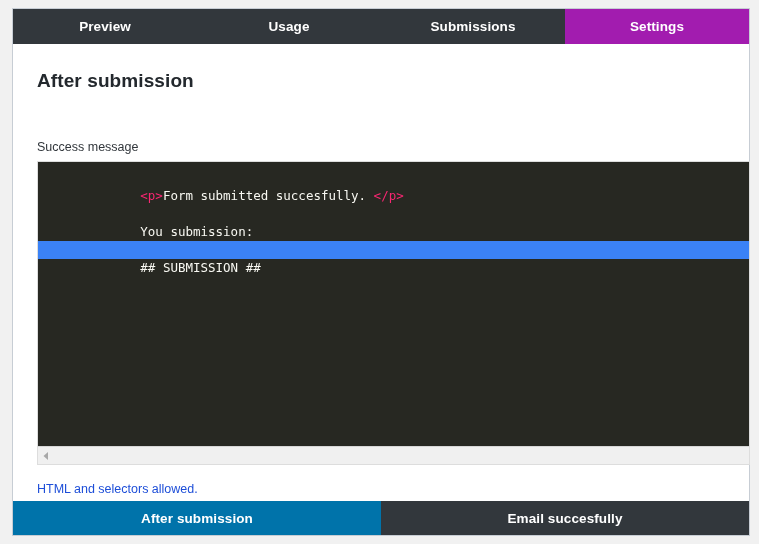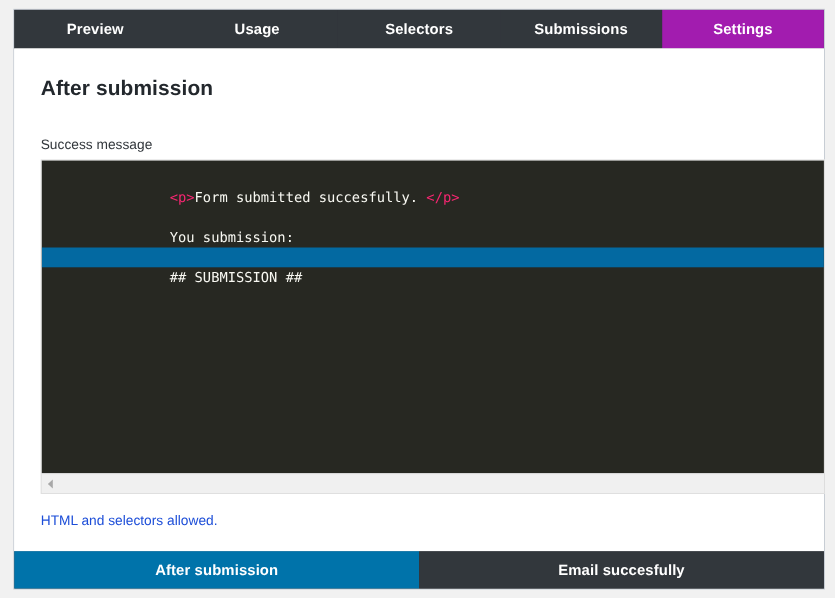--- a/index.html
+++ b/index.html
@@ -72,21 +72,21 @@
   .page-title {
     margin: 0;
     padding-top: 26px;
     font-size: 19px;
     font-weight: bold;
     color: #23282d;
     letter-spacing: 0.1px;
   }
 
   .field-label {
-    margin-top: 32px;
+    margin-top: 48px;
     font-size: 12.5px;
     color: #32373c;
     line-height: 1.2;
   }
 
   
   .editor-wrap {
     margin-top: 6px;
     width: 713px;
     border: 1px solid #ddd;
@@ -101,28 +101,28 @@
     font-family: "DejaVu Sans Mono", "Liberation Mono", monospace;
     font-size: 12.5px;
     line-height: 18px;
     padding-top: 7px;
     box-sizing: border-box;
   }
   .code-line {
     height: 18px;
     white-space: pre;
     color: #f8f8f2;
-    padding-left: 26px;
+    padding-left: 12px;
     box-sizing: border-box;
   }
   .code-line.blank {
     padding-left: 0;
   }
   .code-line.highlight {
-    background: #0369a1;
+    background: #3b82f6;
     color: #f8f8f2;
   }
   .tok-tag {
     color: #f92672;
   }
   .tok-text {
     color: #f8f8f2;
   }
 
   
@@ -187,23 +187,20 @@
   <div class="panel">
 
     <div class="tabbar-top">
       <div class="tab">
         <span>Preview</span>
       </div>
       <div class="tab">
         <span>Usage</span>
       </div>
       <div class="tab">
-        <span>Selectors</span>
-      </div>
-      <div class="tab">
         <span>Submissions</span>
       </div>
       <div class="tab active">
         <span>Settings</span>
       </div>
     </div>
 
     <div class="content">
 
       <h1 class="page-title">After submission</h1>

